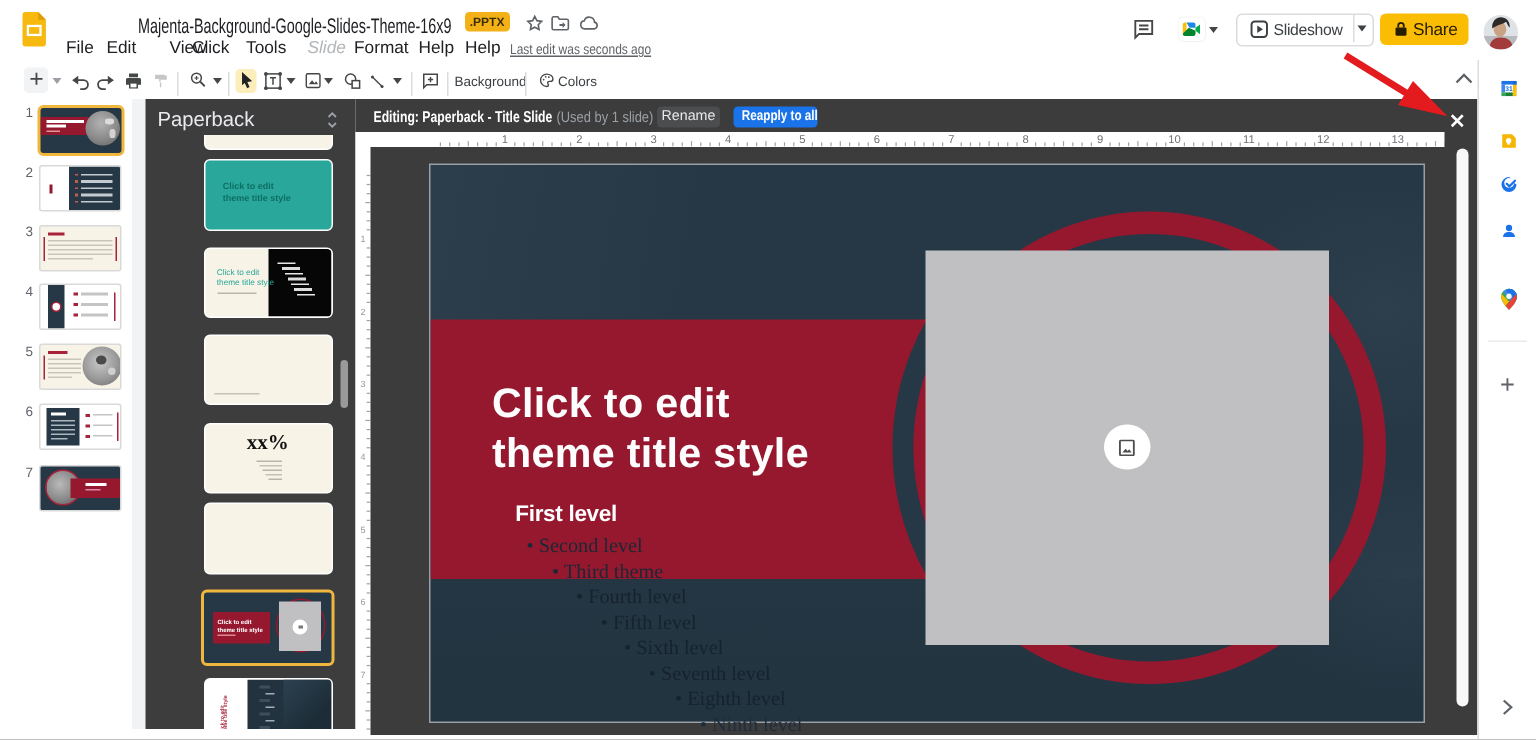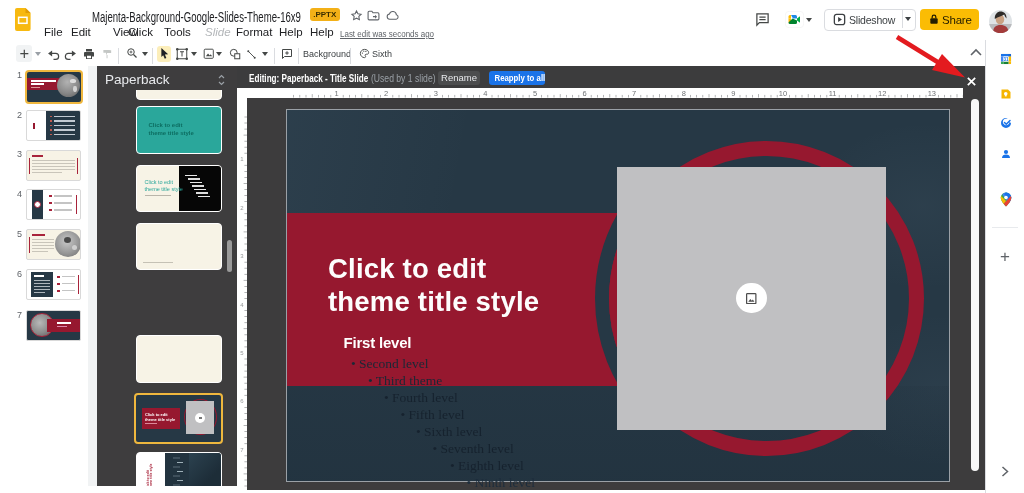--- a/index.html
+++ b/index.html
@@ -173,21 +173,21 @@
 <div class="ab tbdiv" style="left:297.5px;"></div>
 <div class="ab" style="left:303px;top:48.5px;font-size:9px;color:#3c4043;">Background</div>
 <div class="ab tbdiv" style="left:350px;"></div>
 
 <svg class="ab" style="left:359px;top:48px;" width="11" height="11" viewBox="0 0 24 24">
       <path fill="none" stroke="#444746" stroke-width="2" d="M12 3 a9 9 0 1 0 0 18 c1.5 0 2.5-1 2.5-2.2 c0-.6-.2-1.1-.6-1.5 c-.4-.5-.6-1-.6-1.5 c0-1.2 1-2.2 2.5-2.2 h1.7 c2.5 0 3.5-1.6 3.5-3.6 C21 6 16.9 3 12 3 z"></path>
       <circle cx="7.5" cy="11" r="1.3" fill="#444746"></circle>
       <circle cx="10.5" cy="7" r="1.3" fill="#444746"></circle>
       <circle cx="15" cy="7.5" r="1.3" fill="#444746"></circle>
     </svg>
-<div class="ab" style="left:372px;top:48.5px;font-size:9px;color:#3c4043;">Sixth</div>
+<div class="ab" style="left:372px;top:48.5px;font-size:9px;color:#3c4043;">Colors</div>
 
 <svg class="ab" style="left:970px;top:48px;" width="12" height="8" viewBox="0 0 12 8">
       <path fill="none" stroke="#5f6368" stroke-width="1.6" d="M1 7 L6 2 L11 7"></path>
     </svg>
 
 <div class="ab" style="left:0;top:66px;width:88px;height:420px;background:#fff;"></div>
 <div class="ab" style="left:88px;top:66px;width:9px;height:420px;background:#f1f3f4;"></div>
 <div id="strip">
 
   <div class="ab" style="left:12px;top:70px;width:10px;text-align:right;font-size:9px;color:#5f6368;">1</div>
@@ -307,20 +307,28 @@
       <div class="ab" style="left:55px;top:19.5px;width:12px;height:1.5px;background:#ddd;"></div>
       <div class="ab" style="left:57px;top:23px;width:12px;height:1.5px;background:#e8e8e8;"></div>
       <div class="ab" style="left:59px;top:26.5px;width:12px;height:1.5px;background:#ddd;"></div>
       <div class="ab" style="left:61px;top:30px;width:12px;height:1.5px;background:#e8e8e8;"></div>
     </div>
 
     <div class="ab" style="left:38.5px;top:132.6px;width:84px;height:45.6px;background:#f7f3e6;border:1.5px solid #fff;border-radius:4px;overflow:hidden;">
       <div class="ab" style="left:6px;top:38px;width:30px;height:1px;background:#c5c1b5;"></div>
     </div>
 
+    <div class="ab" style="left:38.5px;top:191.5px;width:84px;height:45.6px;background:#f7f3e6;border:1.5px solid #fff;border-radius:4px;overflow:hidden;">
+      <div class="ab" style="left:0;top:5px;width:84px;text-align:center;font-family:'Liberation Serif',serif;font-size:14px;font-weight:bold;color:#111;">xx%</div>
+      <div class="ab" style="left:34px;top:24px;width:17px;height:1px;background:#b9b5aa;"></div>
+      <div class="ab" style="left:36px;top:27px;width:15px;height:1px;background:#c5c1b5;"></div>
+      <div class="ab" style="left:38px;top:30px;width:13px;height:1px;background:#b9b5aa;"></div>
+      <div class="ab" style="left:40px;top:33px;width:11px;height:1px;background:#c5c1b5;"></div>
+      <div class="ab" style="left:42px;top:36px;width:9px;height:1px;background:#b9b5aa;"></div>
+    </div>
 
     <div class="ab" style="left:38.5px;top:245px;width:84px;height:45.6px;background:#f7f3e6;border:1.5px solid #fff;border-radius:4px;"></div>
 
     <div class="ab" style="left:37px;top:303px;width:85px;height:47px;background:#263845;border:2px solid #efb73e;border-radius:4px;overflow:hidden;">
       <div class="ab" style="left:48px;top:4px;width:33px;height:36px;border-radius:50%;border:1.5px solid #96182f;box-sizing:border-box;"></div>
       <div class="ab" style="left:6px;top:13px;width:38px;height:21px;background:#96182f;"></div>
       <div class="ab" style="left:9px;top:16.5px;font-size:4px;font-weight:bold;line-height:5px;color:#fff;">Click to edit<br>theme title style</div>
       <div class="ab" style="left:9px;top:28px;width:12px;height:1px;background:#d89;"></div>
       <div class="ab" style="left:50px;top:6px;width:28px;height:33px;background:#c0c0c2;"></div>
       <div class="ab" style="left:59px;top:17.5px;width:10px;height:10px;border-radius:50%;background:#fff;"></div>

